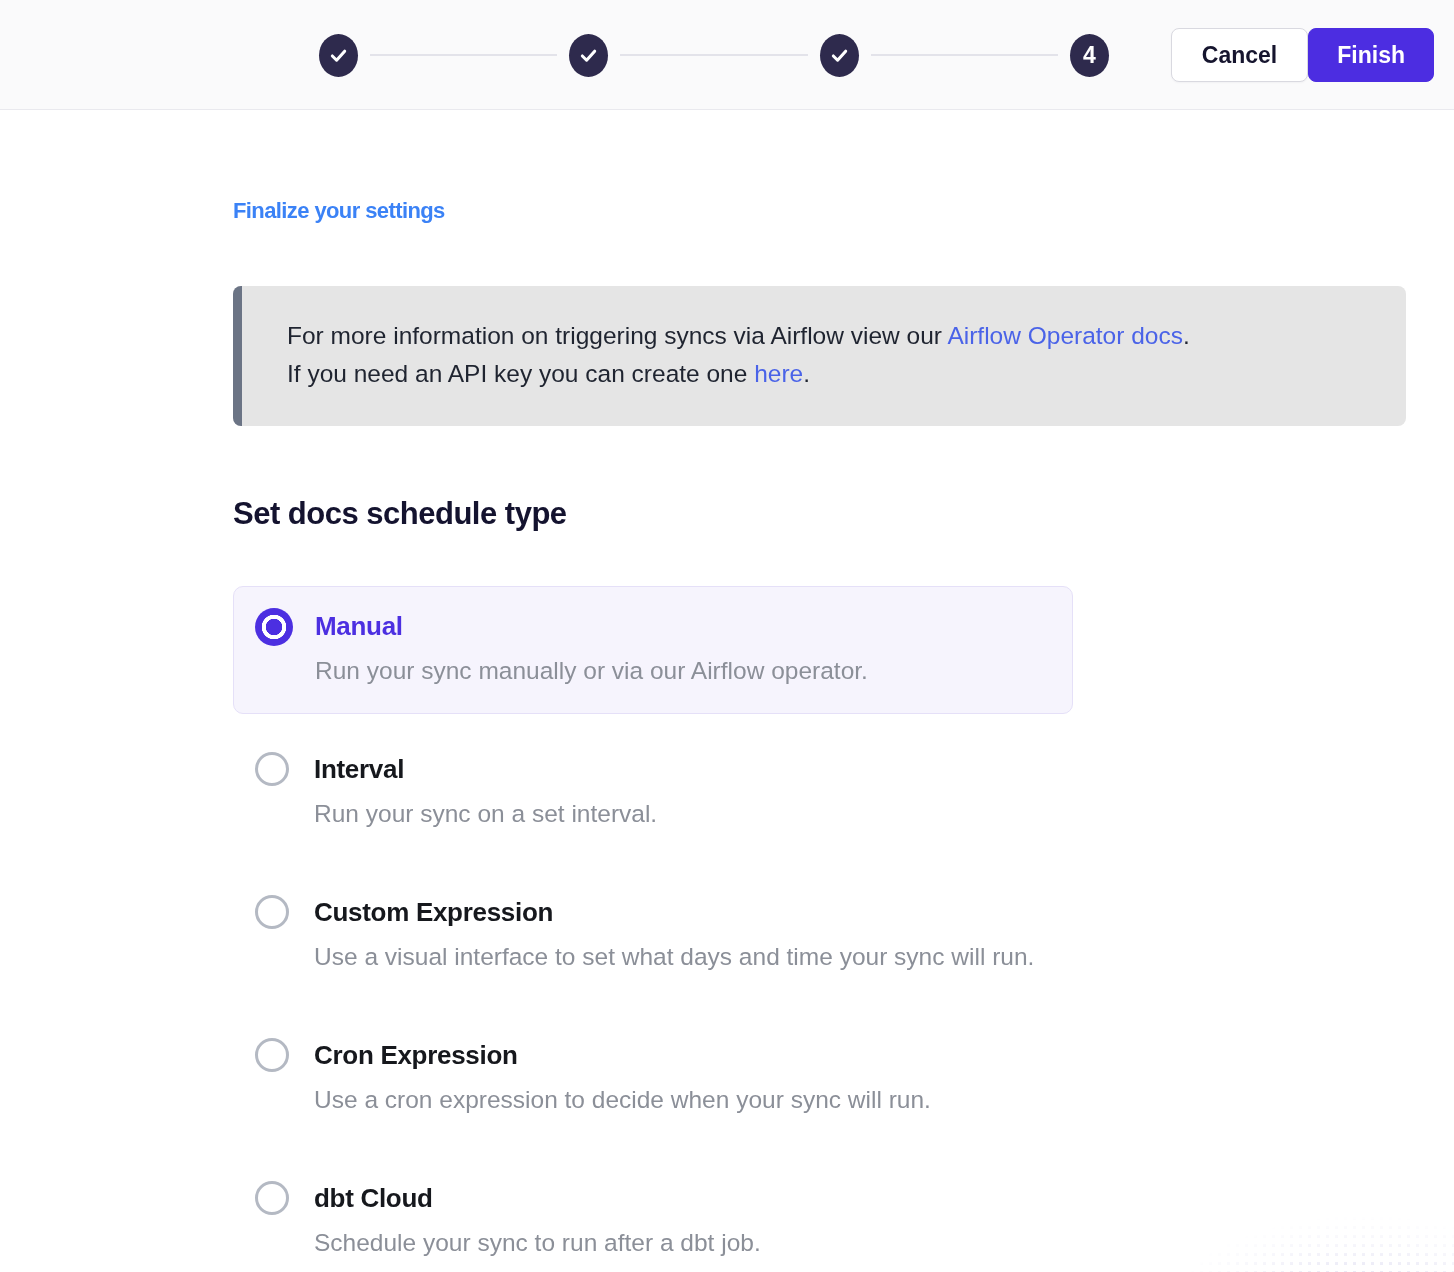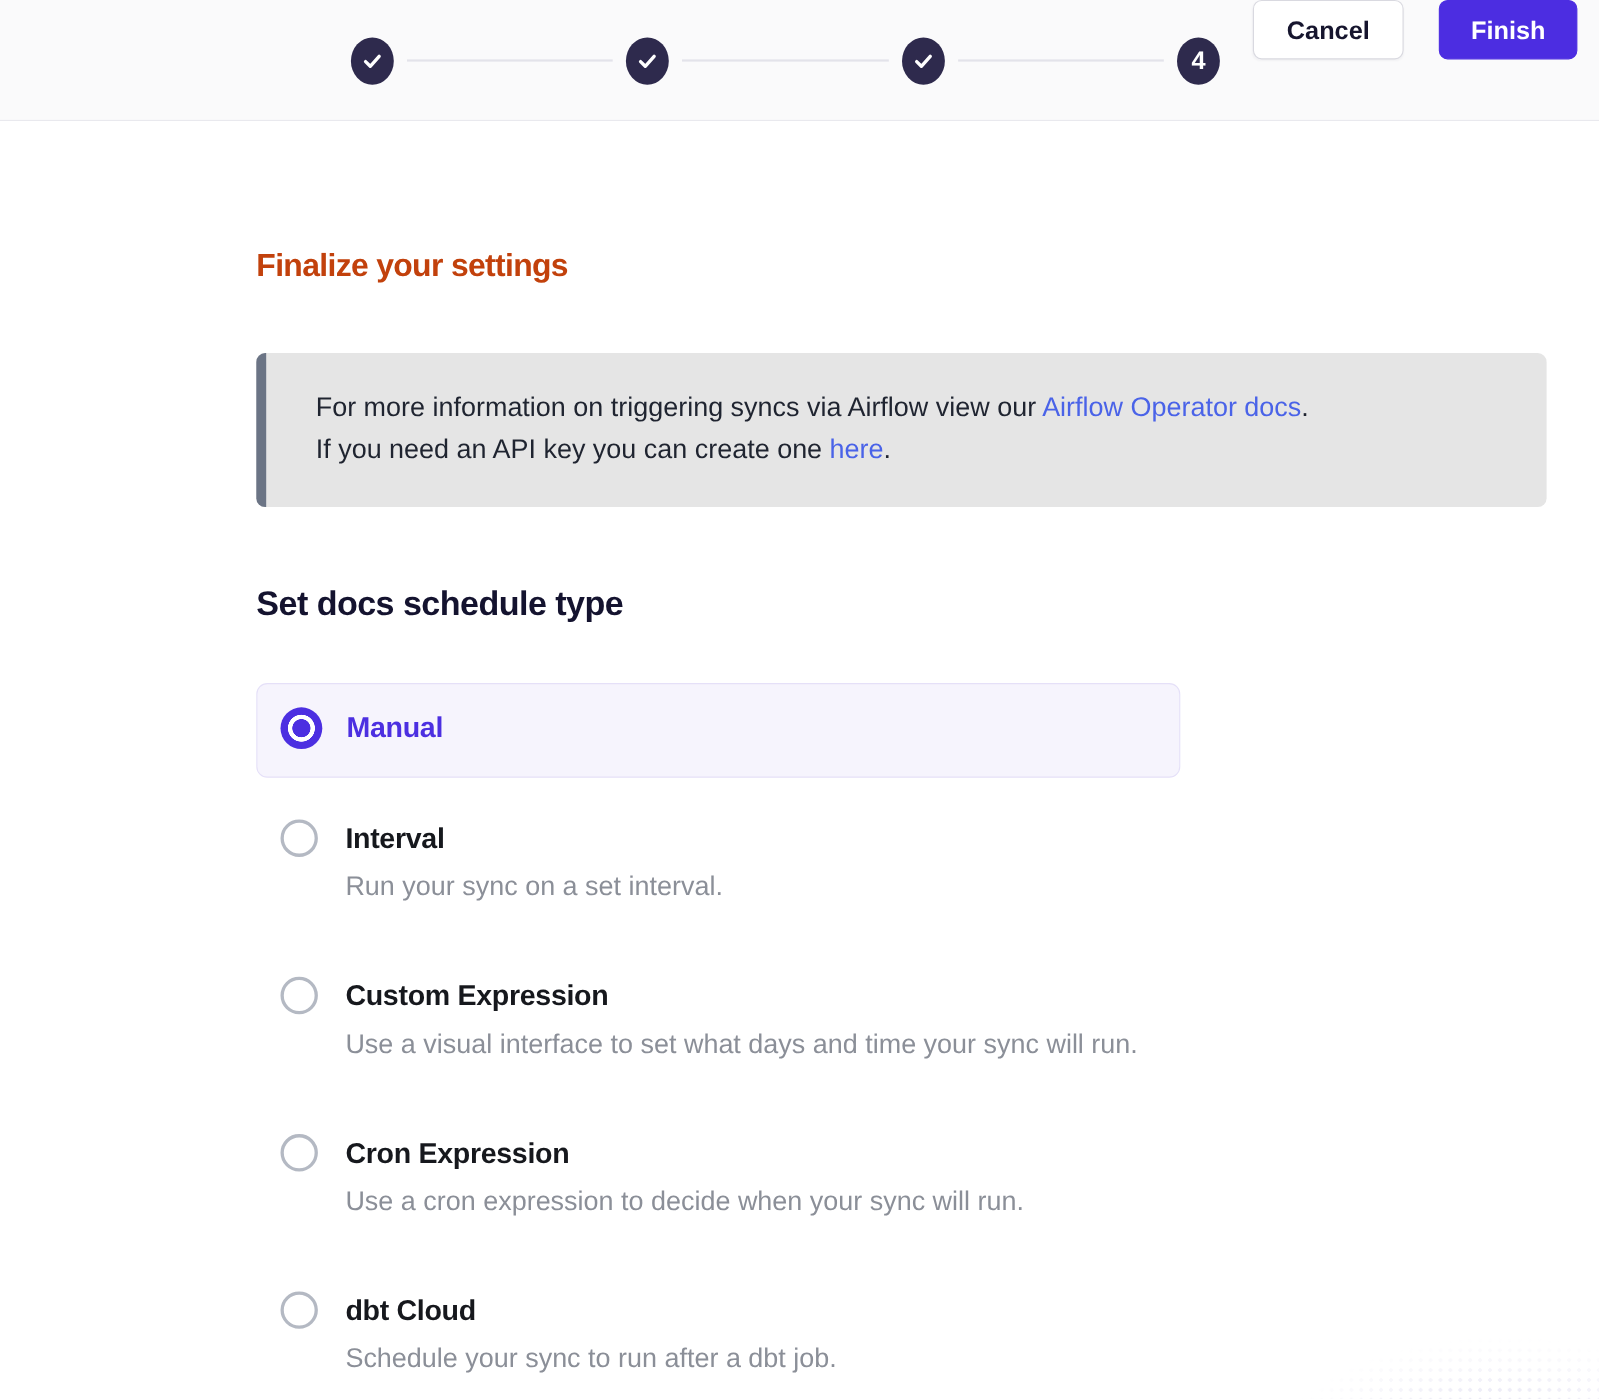--- a/index.html
+++ b/index.html
@@ -45,21 +45,21 @@
   .step-num { font-size: 23px; font-weight: 700; }
   .step-line {
     flex: 1 1 auto;
     height: 2px;
     background: #e3e3ea;
     margin: 0 12px;
   }
   .header-actions {
     position: absolute;
     right: 20px; top: 0; height: 110px;
-    display: flex; gap: 32px;
+    display: flex; align-items: center; gap: 0;
   }
   .btn {
     height: 54px;
     border-radius: 8px;
     font-family: "Liberation Sans", sans-serif;
     font-size: 23px; font-weight: 600;
     display: inline-flex; align-items: center; justify-content: center;
     cursor: pointer;
   }
   .btn-cancel {
@@ -73,24 +73,23 @@
     background: #4c2de1;
     border: 1px solid #4c2de1;
     color: #ffffff;
     padding: 0 28px;
   }
 
   
   .content { padding-left: 233px; padding-top: 88px; position: relative; }
 
   .page-heading {
-    font-size: 29px; font-weight: 700;
-    color: #c2410c;
+    font-size: 22px; font-weight: 700;
+    color: #3b82f6;
     letter-spacing: -0.6px;
-    margin-top: 28px;
   }
 
   .info-box {
     margin-top: 62px;
     width: 1173px;
     background: #e5e5e5;
     border-radius: 8px;
     position: relative;
     padding: 31px 40px 33px 54px;
   }
@@ -229,20 +228,21 @@
   </div>
 
   <h2 class="section-heading">Set docs schedule type</h2>
 
   <div class="options">
 
     <div class="option selected">
       <span class="radio checked"></span>
       <div class="option-text">
         <div class="option-title">Manual</div>
+        <div class="option-desc">Run your sync manually or via our Airflow operator.</div>
       </div>
     </div>
 
     <div class="option">
       <span class="radio"></span>
       <div class="option-text">
         <div class="option-title">Interval</div>
         <div class="option-desc">Run your sync on a set interval.</div>
       </div>
     </div>

